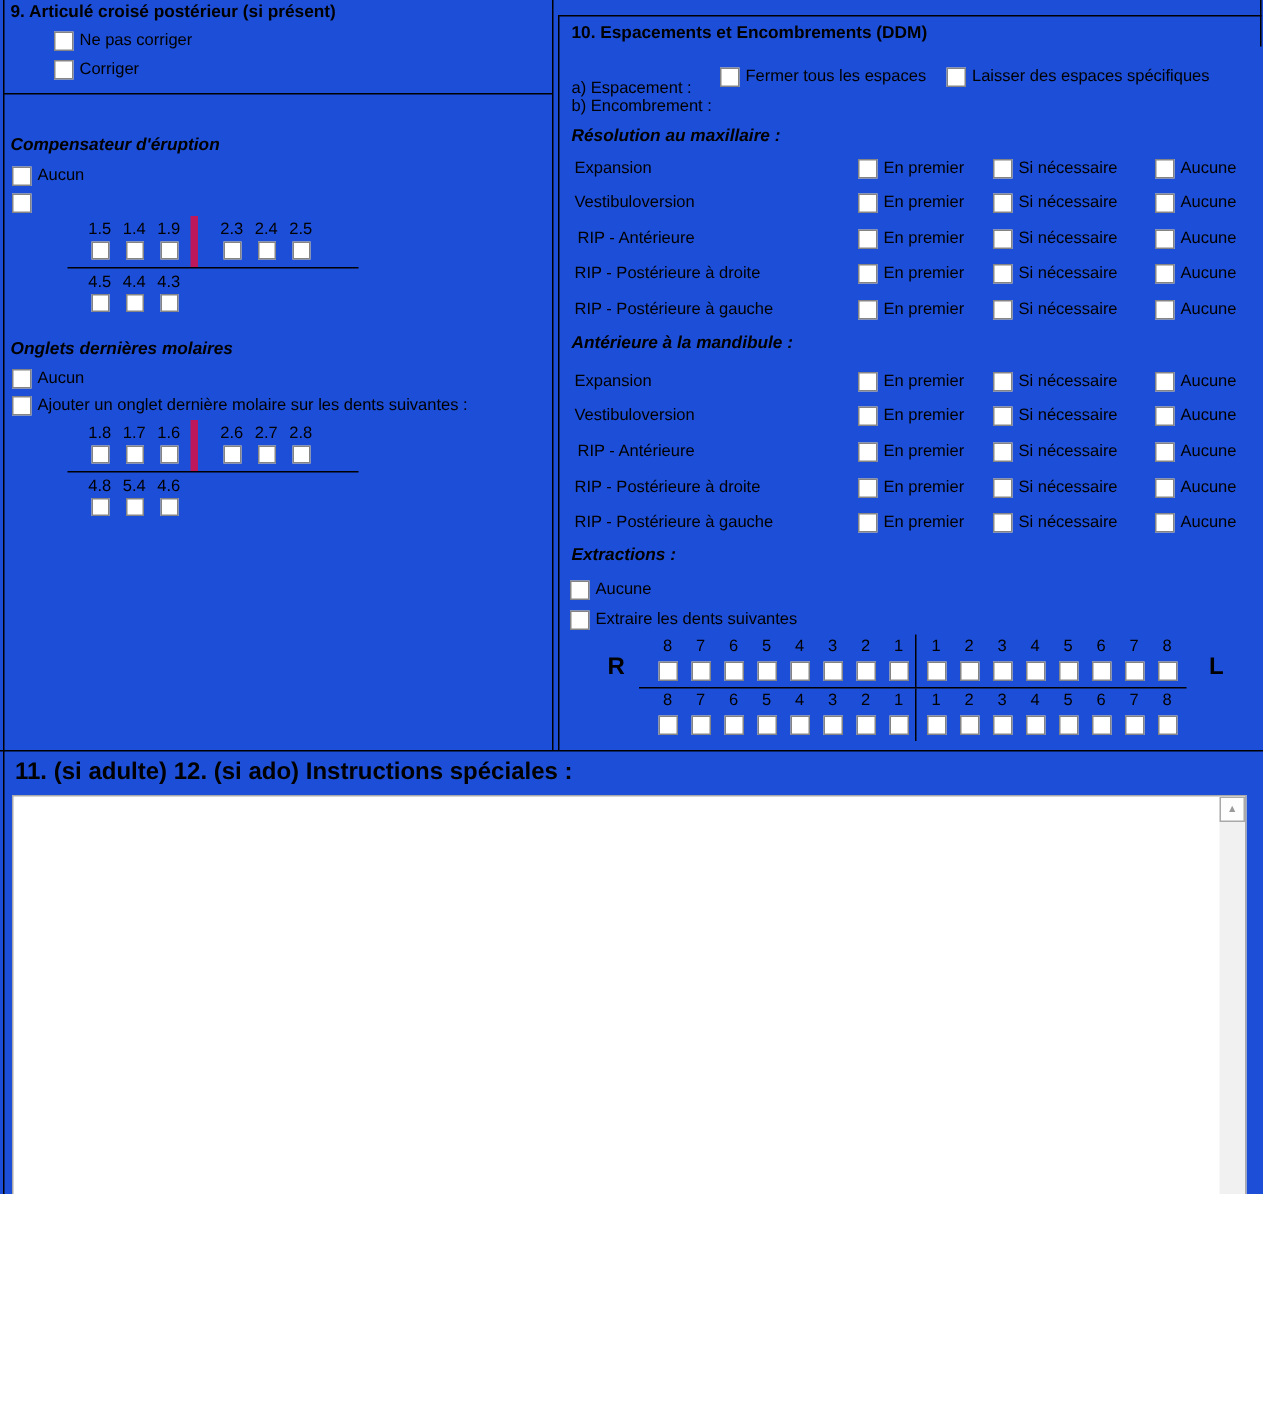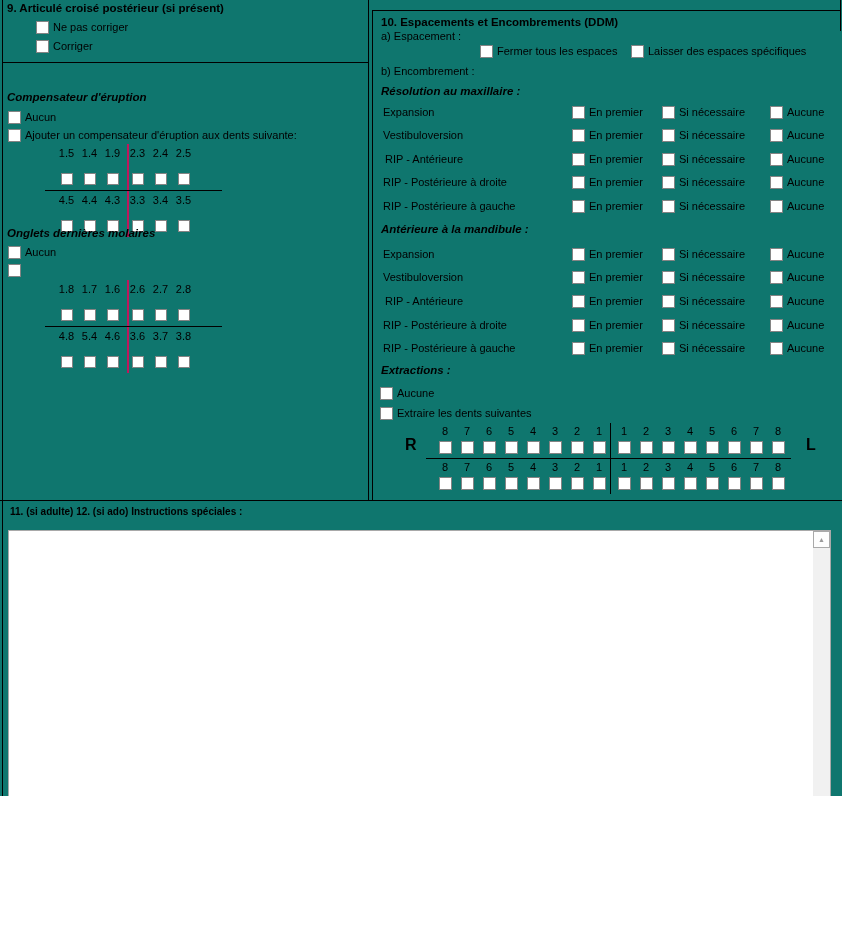--- a/index.html
+++ b/index.html
@@ -1,35 +1,35 @@
 <!DOCTYPE html>
 <html><head>
 <meta charset="utf-8">
 <style>
   *{margin:0;padding:0;box-sizing:border-box}
   html,body{background:#fff}
   body{font-family:"Liberation Sans",sans-serif;font-size:11px;color:#000}
-  .form{position:relative;width:842px;height:796px;background:#0f766e;overflow:hidden}
+  .form{position:relative;width:842px;height:796px;background:#1d4ed8;overflow:hidden}
   .abs{position:absolute;white-space:nowrap}
   .line{position:absolute;background:#000}
   .line.v{width:1px}
   .line.h{height:1px}
   .h1{font-weight:bold;font-size:11.5px}
   .h2{font-weight:bold;font-style:italic;font-size:11.5px}
   .opt{position:absolute;display:flex;align-items:center;gap:4px;white-space:nowrap;height:14px}
   .cb{display:inline-block;width:13px;height:13px;border:1px solid #848484;background:#fff;flex:none}
   .cb.small{width:12px;height:12px}
   .rlabel{position:absolute;white-space:nowrap;height:14px;line-height:14px}
   
   .tooth-grid{position:absolute;display:flex;flex-direction:column}
   .tg-row{display:flex}
   .tg-row.first{border-bottom:1px solid #000}
   .tg-half{display:flex;gap:6px;padding:2px 6px 5px 13px}
-  .tg-half.rightq{border-left:2px solid #be185d;padding:2px 30px 5px 0}
-  .tg-cell{display:flex;flex-direction:column;align-items:center;gap:13px;width:17px}
+  .tg-half.rightq{border-left:5px solid #be185d;padding:2px 30px 5px 14px}
+  .tg-cell{display:flex;flex-direction:column;align-items:center;gap:1px;width:17px}
   .tg-num{line-height:14px;height:14px;font-size:11px}
   
   .ex-half{display:flex;gap:8px;padding:1px 4px 4px 12px}
   .ex-half.rightq{border-left:1px solid #000;padding:1px 6px 4px 6px}
   .ex-cell{display:flex;flex-direction:column;align-items:center;gap:3px;width:14px}
   .rl{position:absolute;font-weight:bold;font-size:16px}
   
   .textarea{position:absolute;left:8px;top:530px;width:823px;height:410px;border:1px solid #a9a9a9;background:#fff}
   .vscroll{position:absolute;top:0;right:0;width:17px;height:100%;background:#f1f1f1}
   .sbtn{position:absolute;left:0;width:17px;height:17px;background:#fdfdfd;border:1px solid #a9a9a9;color:#9a9a9a;font-size:7px;line-height:15px;text-align:center}
@@ -62,21 +62,20 @@
   </label>
 
 
   <div class="abs h2" style="left:7px;top:91px">Compensateur d'éruption</div>
   <label class="opt" style="left:8px;top:110px">
     <span class="cb"></span>
     <span>Aucun</span>
   </label>
   <label class="opt" style="left:8px;top:128px">
     <span class="cb"></span>
-    <span>Ajouter un compensateur d'éruption aux dents suivante:</span>
   </label>
 
   <div class="tooth-grid" style="left:45px;top:144px">
     <div class="tg-row first">
       <div class="tg-half leftq">
         <div class="tg-cell">
             <span class="tg-num">1.5</span>
             <span class="cb small"></span>
           </div>
         <div class="tg-cell">
@@ -111,44 +110,31 @@
           </div>
         <div class="tg-cell">
             <span class="tg-num">4.4</span>
             <span class="cb small"></span>
           </div>
         <div class="tg-cell">
             <span class="tg-num">4.3</span>
             <span class="cb small"></span>
           </div>
       </div>
-      <div class="tg-half rightq">
-        <div class="tg-cell">
-            <span class="tg-num">3.3</span>
-            <span class="cb small"></span>
-          </div>
-        <div class="tg-cell">
-            <span class="tg-num">3.4</span>
-            <span class="cb small"></span>
-          </div>
-        <div class="tg-cell">
-            <span class="tg-num">3.5</span>
-            <span class="cb small"></span>
-          </div>
-      </div>
     </div>
   </div>
 
   <div class="abs h2" style="left:7px;top:227px">Onglets dernières molaires</div>
   <label class="opt" style="left:8px;top:245px">
     <span class="cb"></span>
     <span>Aucun</span>
   </label>
   <label class="opt" style="left:8px;top:263px">
     <span class="cb"></span>
+    <span>Ajouter un onglet dernière molaire sur les dents suivantes :</span>
   </label>
 
   <div class="tooth-grid" style="left:45px;top:280px">
     <div class="tg-row first">
       <div class="tg-half leftq">
         <div class="tg-cell">
             <span class="tg-num">1.8</span>
             <span class="cb small"></span>
           </div>
         <div class="tg-cell">
@@ -183,40 +169,26 @@
           </div>
         <div class="tg-cell">
             <span class="tg-num">5.4</span>
             <span class="cb small"></span>
           </div>
         <div class="tg-cell">
             <span class="tg-num">4.6</span>
             <span class="cb small"></span>
           </div>
       </div>
-      <div class="tg-half rightq">
-        <div class="tg-cell">
-            <span class="tg-num">3.6</span>
-            <span class="cb small"></span>
-          </div>
-        <div class="tg-cell">
-            <span class="tg-num">3.7</span>
-            <span class="cb small"></span>
-          </div>
-        <div class="tg-cell">
-            <span class="tg-num">3.8</span>
-            <span class="cb small"></span>
-          </div>
-      </div>
     </div>
   </div>
 
   <div class="abs h1" style="left:381px;top:16px">10. Espacements et Encombrements (DDM)</div>
 
-  <div class="rlabel" style="left:381px;top:29px">a) Espacement :</div>
+  <div class="rlabel" style="left:381px;top:52px">a) Espacement :</div>
   <label class="opt" style="left:480px;top:44px">
     <span class="cb"></span>
     <span>Fermer tous les espaces</span>
   </label>
   <label class="opt" style="left:631px;top:44px">
     <span class="cb"></span>
     <span>Laisser des espaces spécifiques</span>
   </label>
 
   <div class="rlabel" style="left:381px;top:64px">b) Encombrement :</div>
@@ -514,21 +486,21 @@
             <span class="cb"></span>
           </div>
         <div class="ex-cell">
             <span class="tg-num">8</span>
             <span class="cb"></span>
           </div>
       </div>
     </div>
   </div>
 
-  <div class="abs h1" style="left:10px;top:506px;font-size:10px">11. (si adulte) 12. (si ado) Instructions spéciales :</div>
+  <div class="abs h1" style="left:10px;top:506px;font-size:16px">11. (si adulte) 12. (si ado) Instructions spéciales :</div>
 
   <div class="textarea">
     <span class="abs" style="left:4px;top:3px"></span>
     <div class="vscroll">
       <div class="sbtn up"><span>▲</span></div>
       <div class="sbtn down"><span>▼</span></div>
     </div>
   </div>
 
   <div class="hscroll">

